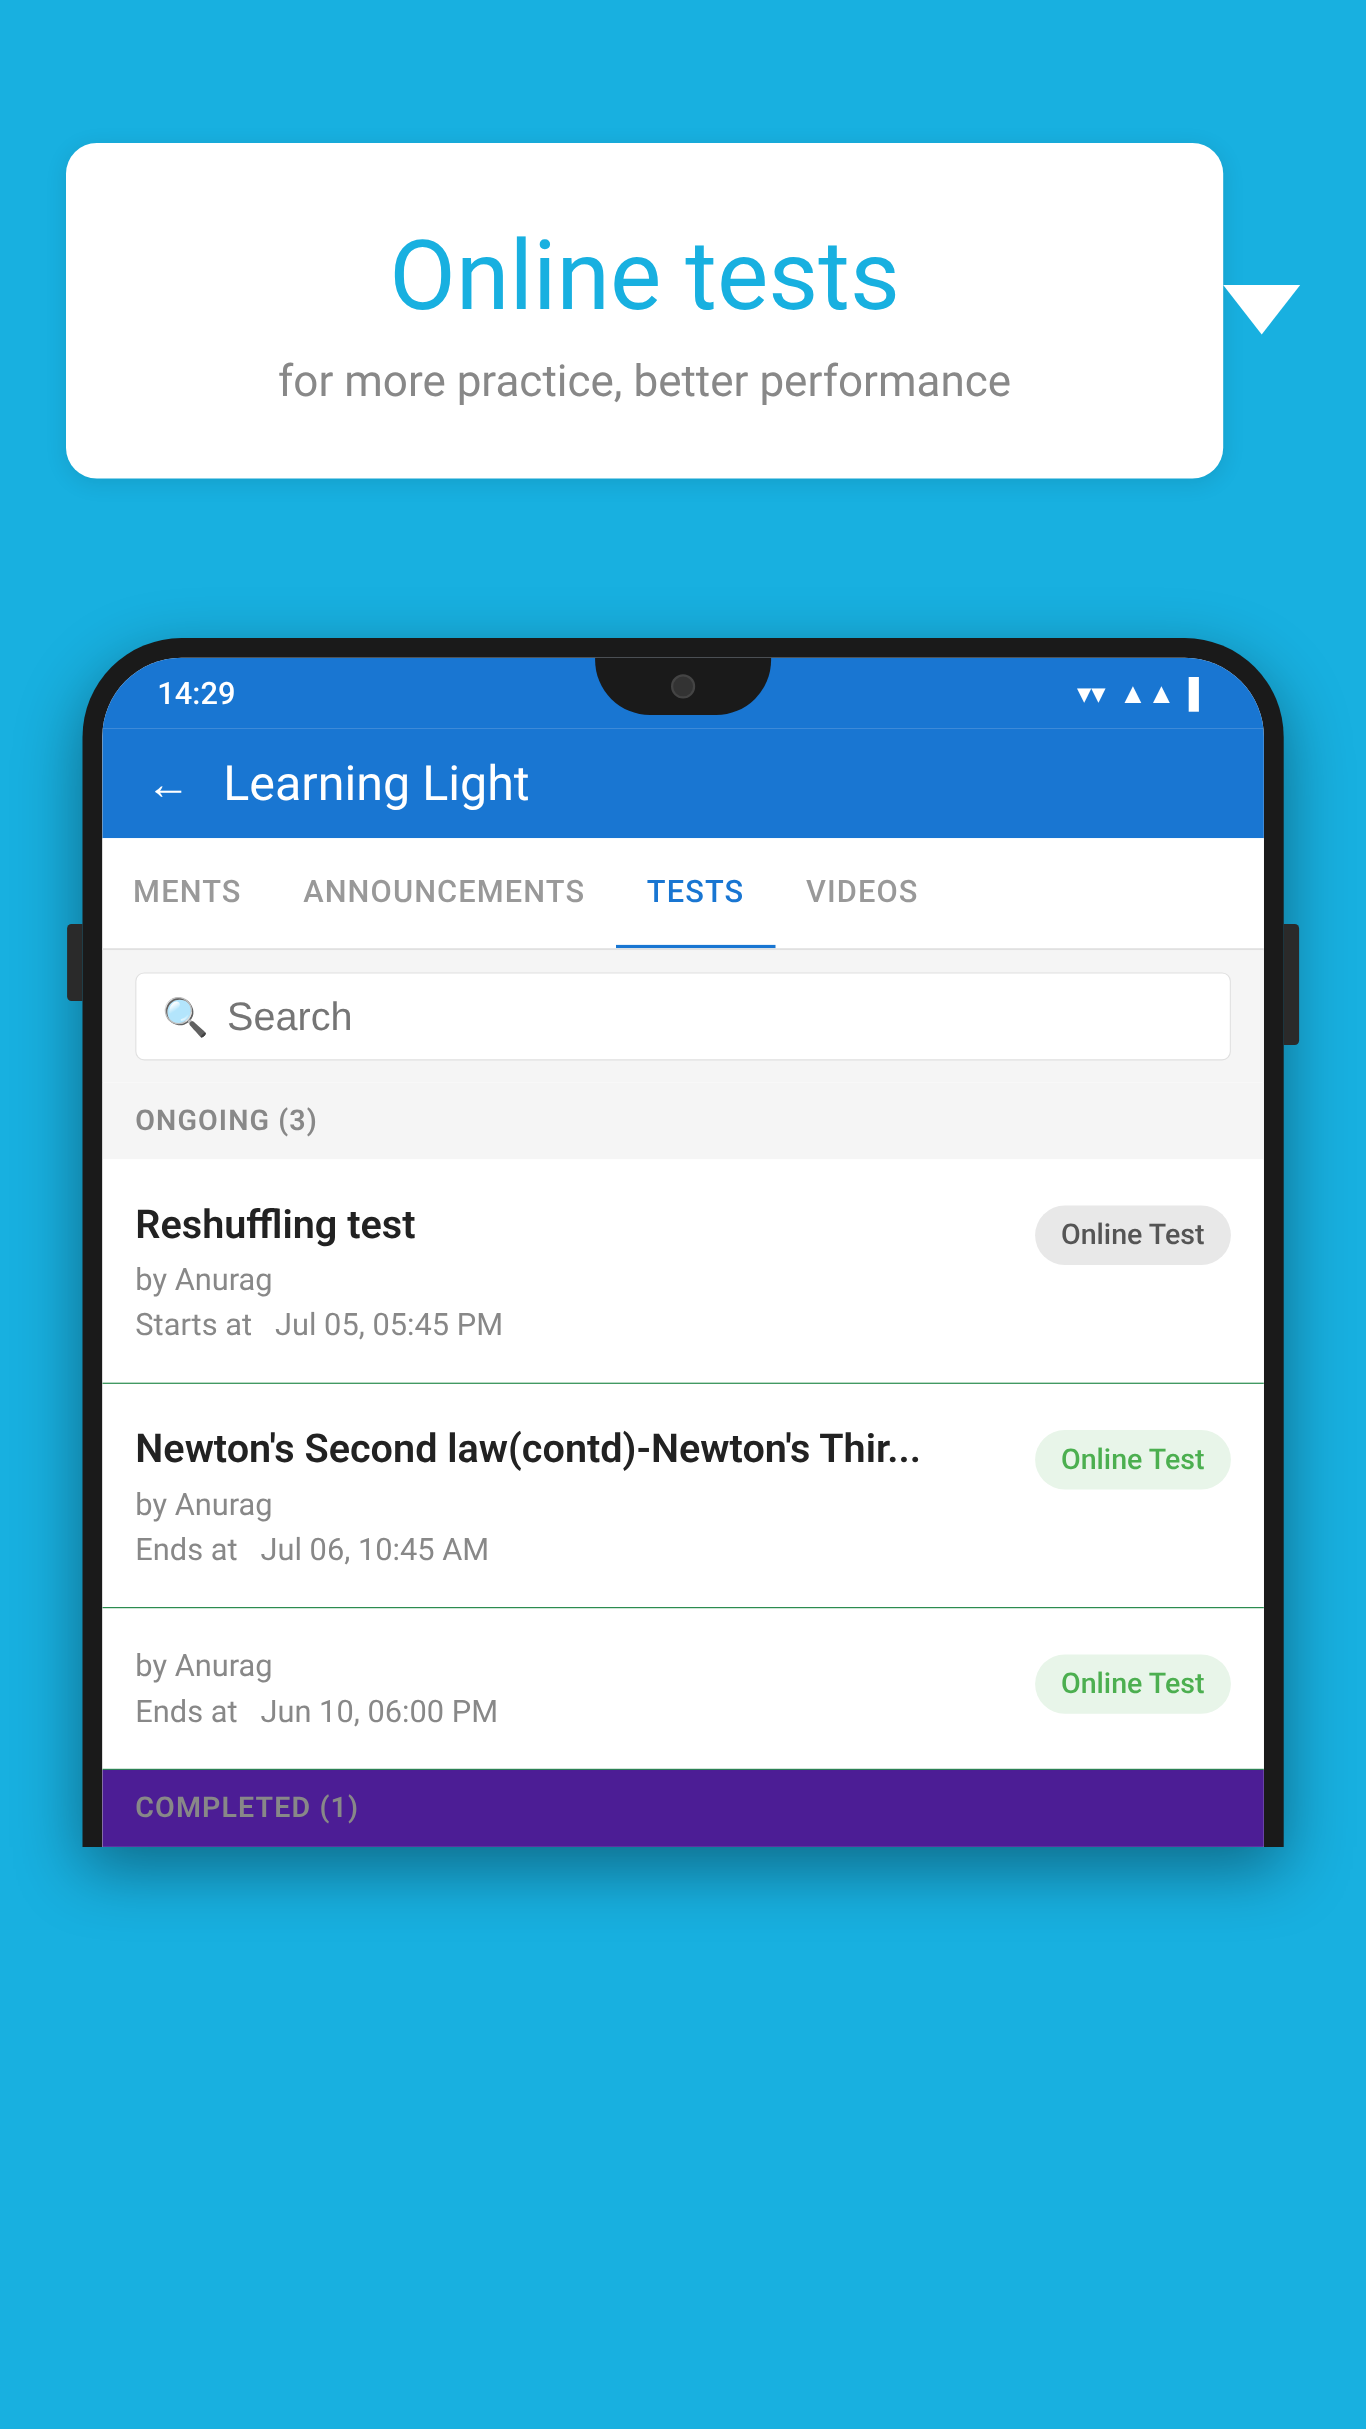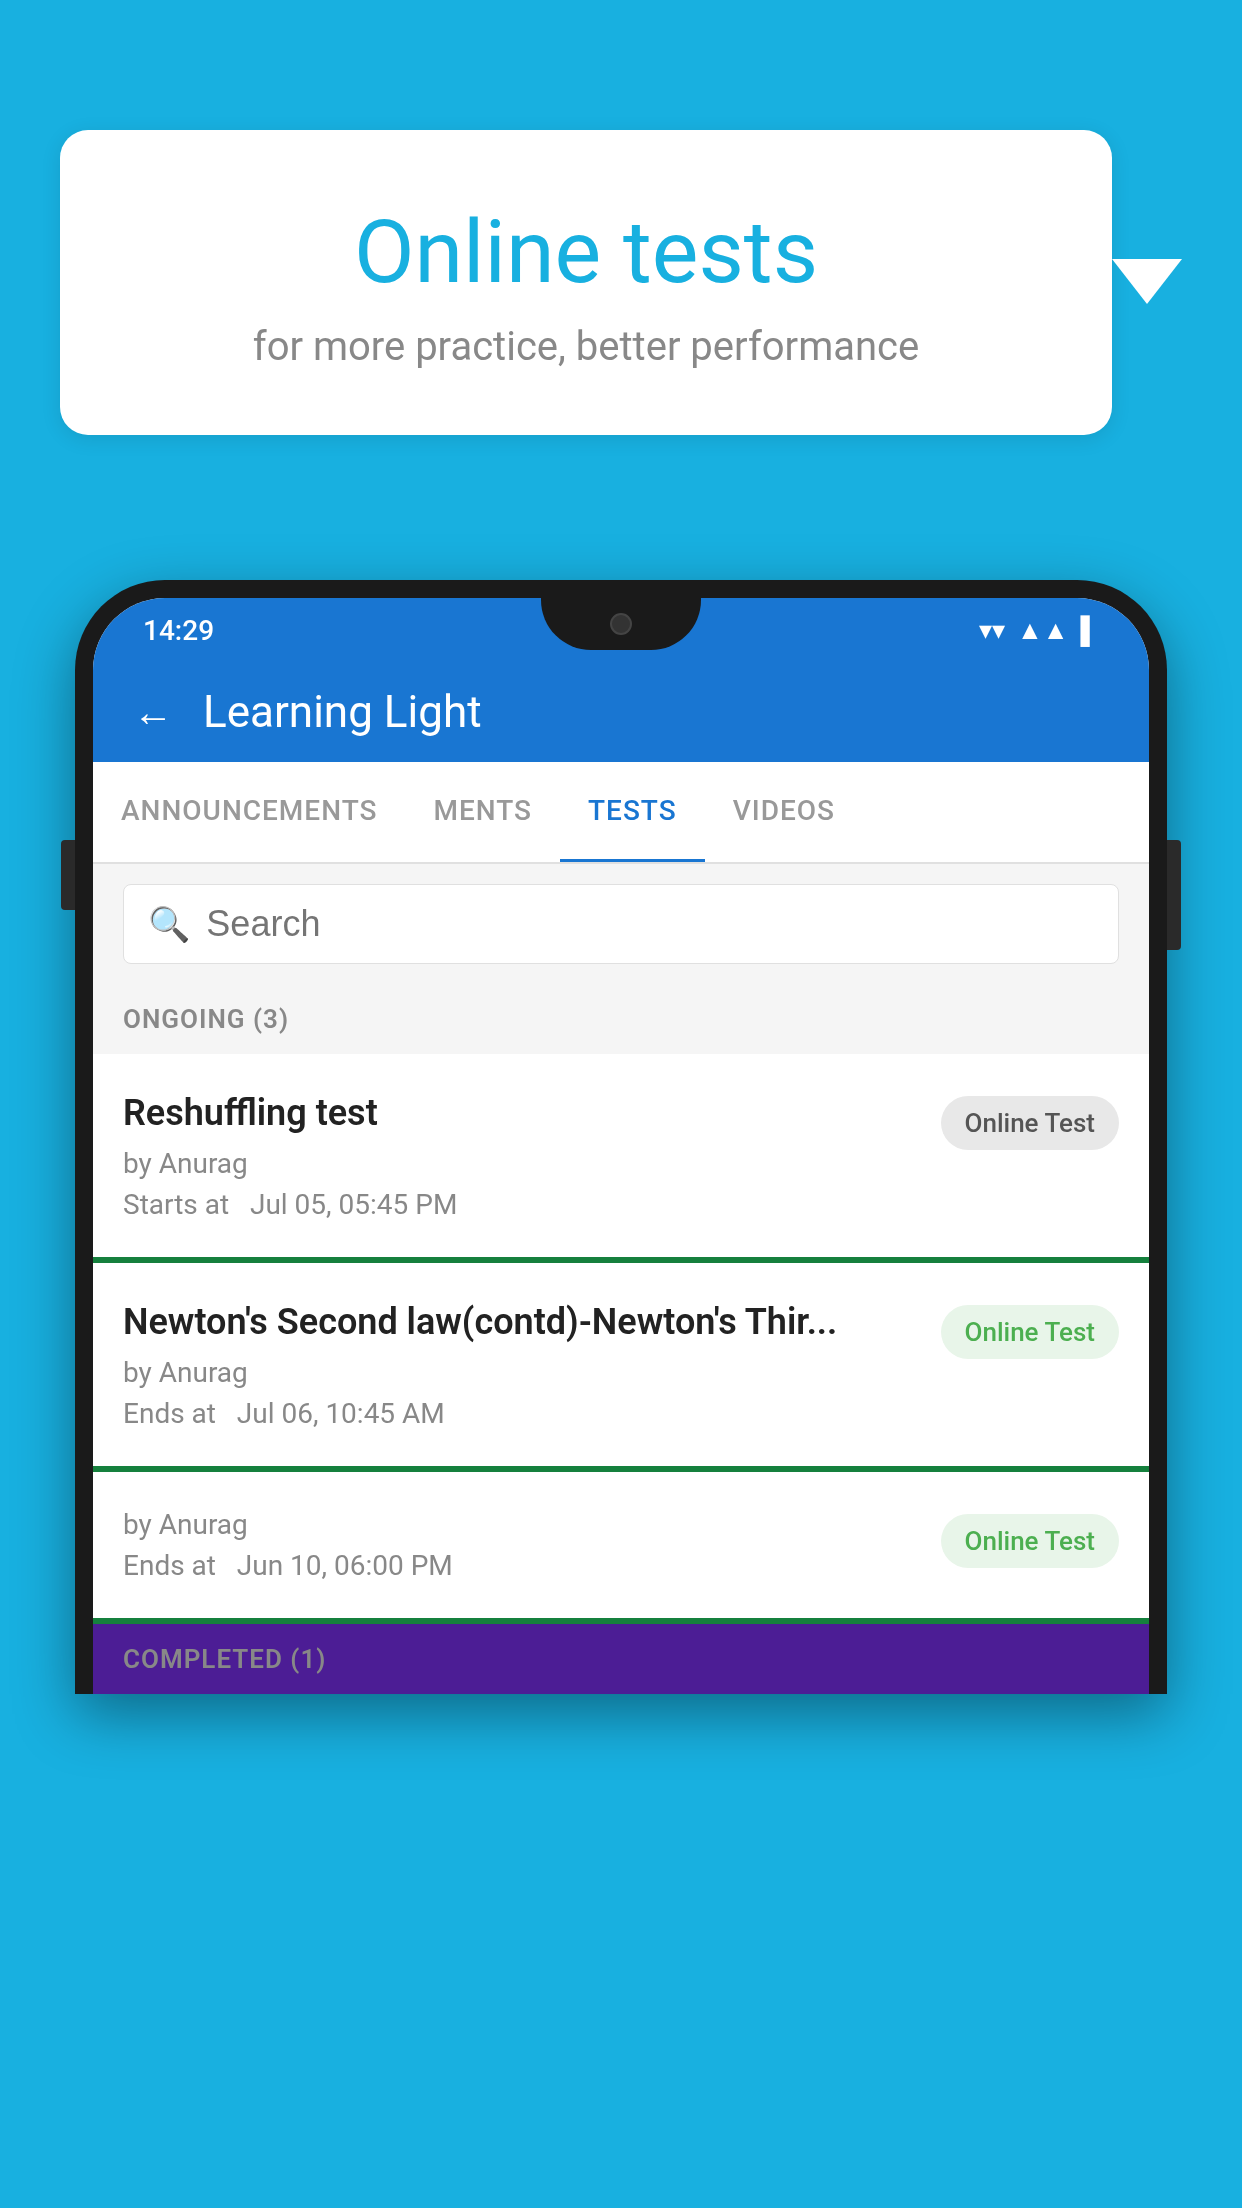--- a/index.html
+++ b/index.html
@@ -235,21 +235,21 @@
       letter-spacing: 1px;
     }
 
     
     .test-list {
       background: white;
     }
 
     .test-item {
       padding: 36px 30px;
-      border-bottom: 6px solid #15803d;
+      border-bottom: 1px solid #15803d;
       display: flex;
       justify-content: space-between;
       align-items: flex-start;
     }
 
     .test-info {
       flex: 1;
       padding-right: 20px;
     }
 
@@ -330,22 +330,22 @@
           <span style="color:white;font-size:26px;">▌</span>
         </div>
       </div>
 
       <div class="app-header">
         <span class="back-arrow">←</span>
         <span class="app-title">Learning Light</span>
       </div>
 
       <div class="tabs-container">
+        <div class="tab">MENTS</div>
         <div class="tab">ANNOUNCEMENTS</div>
-        <div class="tab">MENTS</div>
         <div class="tab active">TESTS</div>
         <div class="tab">VIDEOS</div>
       </div>
 
       <div class="search-container">
         <div class="search-input-wrapper">
           <span class="search-icon-el">🔍</span>
           <input class="search-input" type="text" placeholder="Search" style="">
         </div>
       </div>

